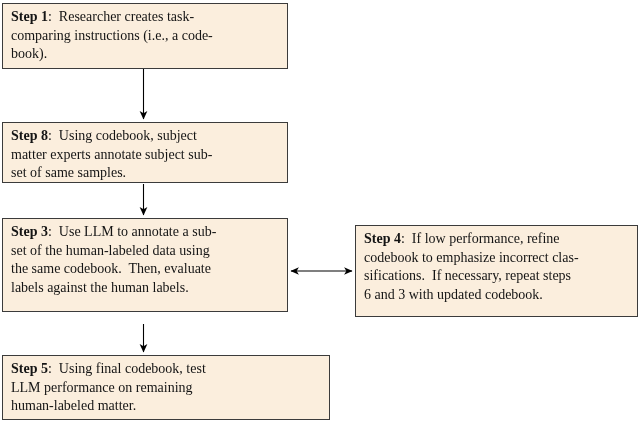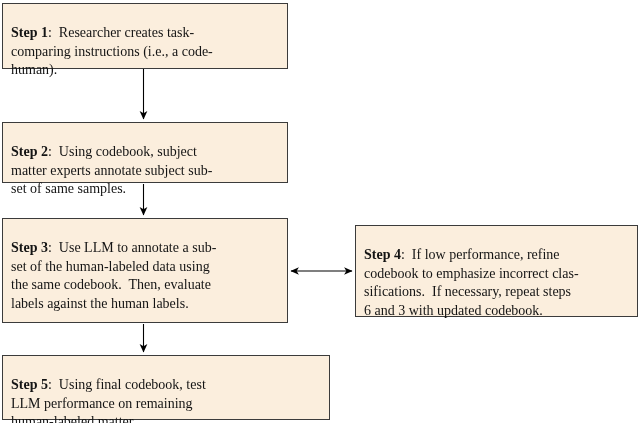--- a/index.html
+++ b/index.html
@@ -16,29 +16,29 @@
     position: absolute;
     left: 0; top: 0;
     width: 640px; height: 423px;
     pointer-events: none;
   }
   .box {
     position: absolute;
     box-sizing: border-box;
     background: #fbeedd;
     border: 1px solid #3b3b3b;
-    padding: 20px 7px 0 8px;
+    padding: 4px 7px 0 8px;
     font-size: 14px;
     line-height: 18.5px;
   }
   .box .line { white-space: pre; }
   .box .step-label { font-weight: bold; }
   .box-step1 { left: 2px;   top: 3px;   width: 286px; height: 66px; }
   .box-step2 { left: 2px;   top: 122px; width: 286px; height: 61px; }
-  .box-step3 { left: 2px;   top: 218px; width: 286px; height: 105px; }
+  .box-step3 { left: 2px;   top: 218px; width: 286px; height: 94px; }
   .box-step4 { left: 355px; top: 225px; width: 283px; height: 92px; }
   .box-step5 { left: 2px;   top: 355px; width: 328px; height: 65px; }
   .arrow-line { stroke: #000000; stroke-width: 1.1; }
 </style>
 </head>
 <body>
 
 <div class="canvas">
 
   <svg class="arrows-layer" width="640" height="423" viewBox="0 0 640 423" xmlns="http://www.w3.org/2000/svg">
@@ -49,25 +49,25 @@
     </defs>
     <line class="arrow-line" x1="143.5" y1="69" x2="143.5" y2="119" marker-end="url(#ah)"></line>
     <line class="arrow-line" x1="143.5" y1="184" x2="143.5" y2="215" marker-end="url(#ah)"></line>
     <line class="arrow-line" x1="143.5" y1="324" x2="143.5" y2="352" marker-end="url(#ah)"></line>
     <line class="arrow-line" x1="291" y1="271" x2="352" y2="271" marker-start="url(#ah)" marker-end="url(#ah)"></line>
   </svg>
 
   <div class="box box-step1">
     <div class="line"><span class="step-label">Step 1</span><span>:  Researcher creates task-</span></div>
     <div class="line">comparing instructions (i.e., a code-</div>
-    <div class="line">human).</div>
+    <div class="line">book).</div>
   </div>
 
   <div class="box box-step2">
-    <div class="line"><span class="step-label">Step 2</span><span>:  Using codebook, subject</span></div>
+    <div class="line"><span class="step-label">Step 8</span><span>:  Using codebook, subject</span></div>
     <div class="line">matter experts annotate subject sub-</div>
     <div class="line">set of same samples.</div>
   </div>
 
   <div class="box box-step3">
     <div class="line"><span class="step-label">Step 3</span><span>:  Use LLM to annotate a sub-</span></div>
     <div class="line">set of the human-labeled data using</div>
     <div class="line">the same codebook.  Then, evaluate</div>
     <div class="line">labels against the human labels.</div>
   </div>

